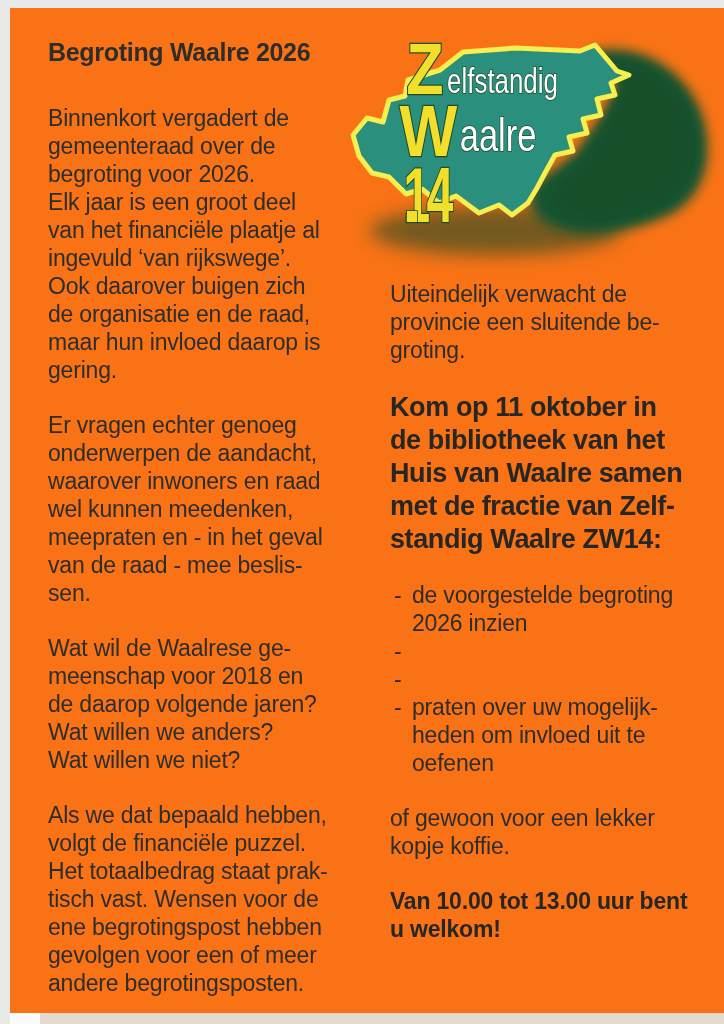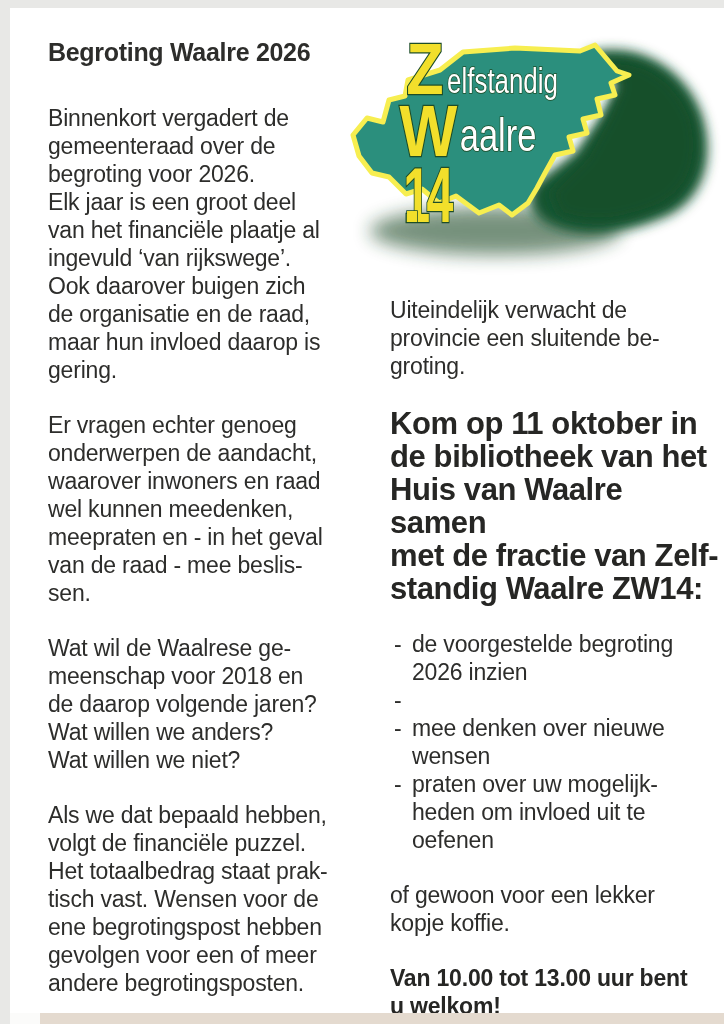--- a/index.html
+++ b/index.html
@@ -7,21 +7,21 @@
     width: 724px; height: 1024px;
     position: relative;
     background: #e8e8e6;
     overflow: hidden;
     font-family: "Liberation Sans", sans-serif;
   }
   .card {
     position: absolute;
     left: 10px; top: 8px;
     width: 714px; height: 1005px;
-    background: #ffffff;
+    background: #f97316;
   }
   .bottom-strip {
     position: absolute;
     left: 40px; right: 0; bottom: 0;
     height: 11px;
     background: #e4dacf;
   }
   .bottom-corner {
     position: absolute;
     left: 10px; bottom: 0;
@@ -52,23 +52,23 @@
     position: absolute;
     left: 335px; top: 15px;
     width: 380px; height: 252px;
   }
   .col-right {
     position: absolute;
     left: 380px; top: 272px;
     width: 330px;
     color: #2d2d2b;
   }
-  .col-right .body-text:first-child { margin-top: 16px; }
+  .col-right .body-text:first-child { margin-top: 0; }
   .col-right h2 {
-    font-size: 31px;
+    font-size: 27px;
     line-height: 33px;
     font-weight: bold;
     letter-spacing: -0.4px;
     white-space: pre-line;
     margin: 27px 0 12px 0;
     color: #262624;
   }
   .list { margin: 25px 0 0 4px; }
   .list-item {
     display: flex;
@@ -174,22 +174,20 @@
       <div class="list-item">
         <span class="dash">-</span>
         <span class="li-text">de voorgestelde begroting
 2026 inzien</span>
       </div>
       <div class="list-item">
         <span class="dash">-</span>
       </div>
       <div class="list-item">
         <span class="dash">-</span>
-        <span class="li-text">mee denken over nieuwe
-wensen</span>
       </div>
       <div class="list-item">
         <span class="dash">-</span>
         <span class="li-text">praten over uw mogelijk-
 heden om invloed uit te
 oefenen</span>
       </div>
     </div>
     <p class="body-text">of gewoon voor een lekker
 kopje koffie.</p>

